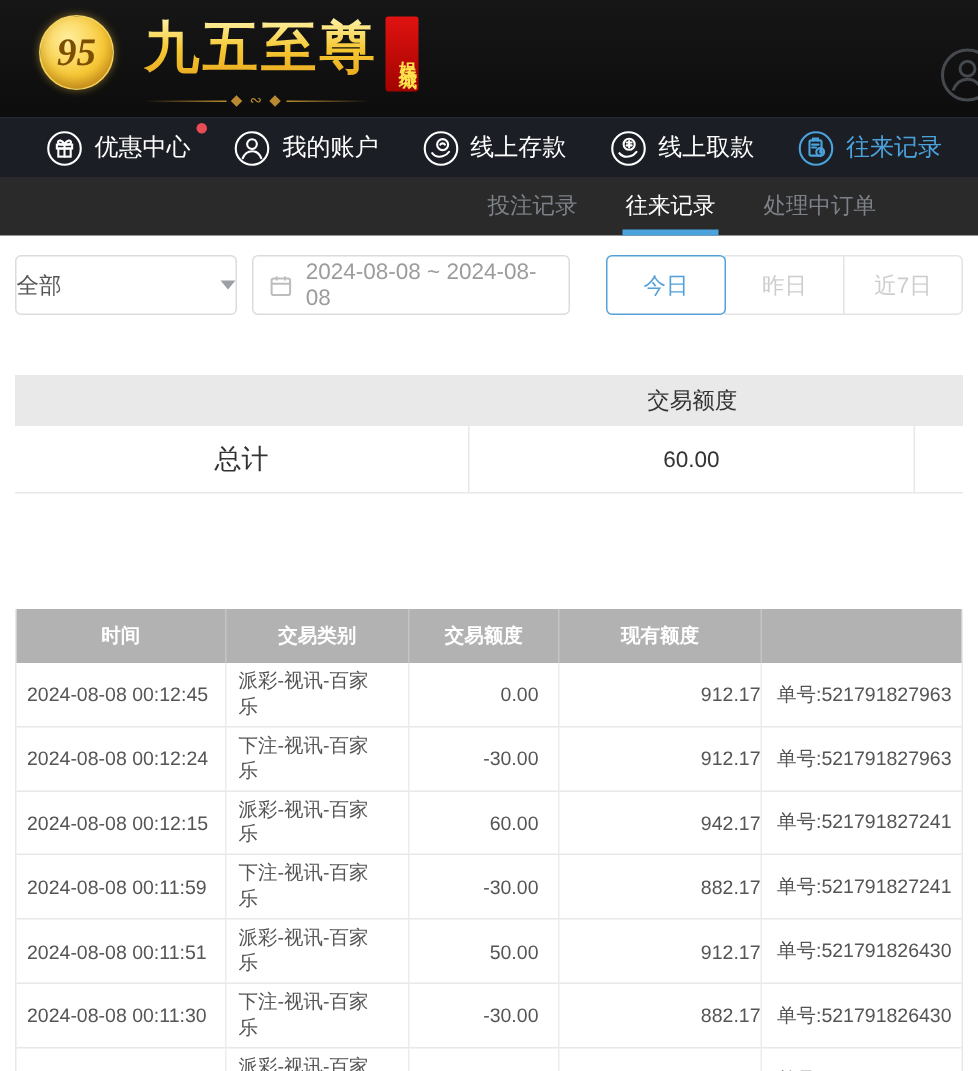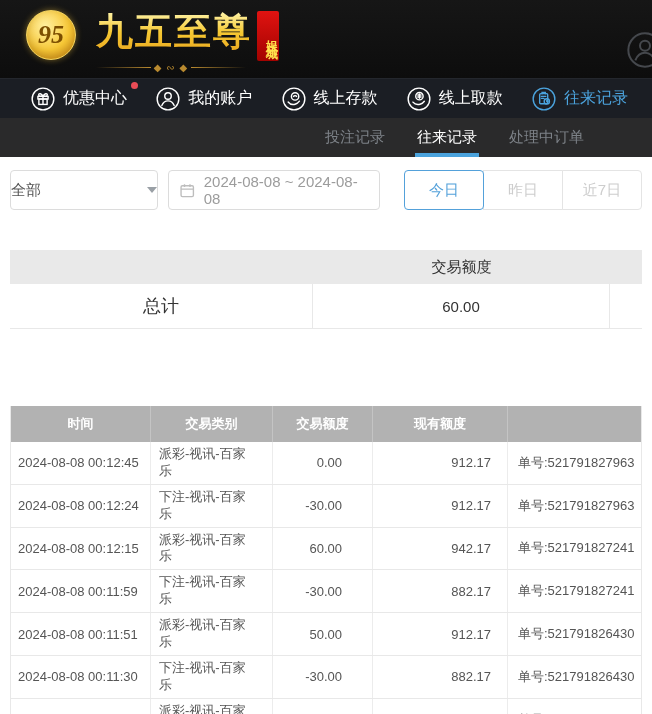--- a/index.html
+++ b/index.html
@@ -93,22 +93,22 @@
   .thead { height:36px; background:#b2b2b2; display:flex; }
   .thead .tcell { color:#fff; font-size:13px; font-weight:bold; display:flex;
     align-items:center; justify-content:center; border-right:1px solid #c4c4c4; }
   .thead .tcell:last-child { border-right:none; }
   .trow { display:flex; border-bottom:1px solid #e8e8e8; min-height:38px; }
   .trow .tcell { font-size:13px; color:#555; display:flex; align-items:center;
     border-right:1px solid #ececec; }
   .trow .tcell:last-child { border-right:none; }
   .c0 { width:140px; padding-left:7px; font-size:12.5px; white-space:nowrap; }
   .c1 { width:122px; padding:4px 18px 4px 8px; word-break:break-all; line-height:1.3; }
-  .c2 { width:100px; justify-content:flex-end; padding-right:30px; }
-  .c3 { width:135px; justify-content:flex-end; padding-right:16px; }
+  .c2 { width:100px; justify-content:flex-end; padding-right:13px; }
+  .c3 { width:135px; justify-content:flex-end; }
   .c4 { width:133px; padding-left:10px; }
   .thead .c0,.thead .c1,.thead .c2,.thead .c3 { padding:4px; justify-content:center; }
 </style>
 </head>
 <body>
 
 <div class="top-header">
   <div class="logo-wrap">
     <div class="logo-coin">
       <span>95</span>

